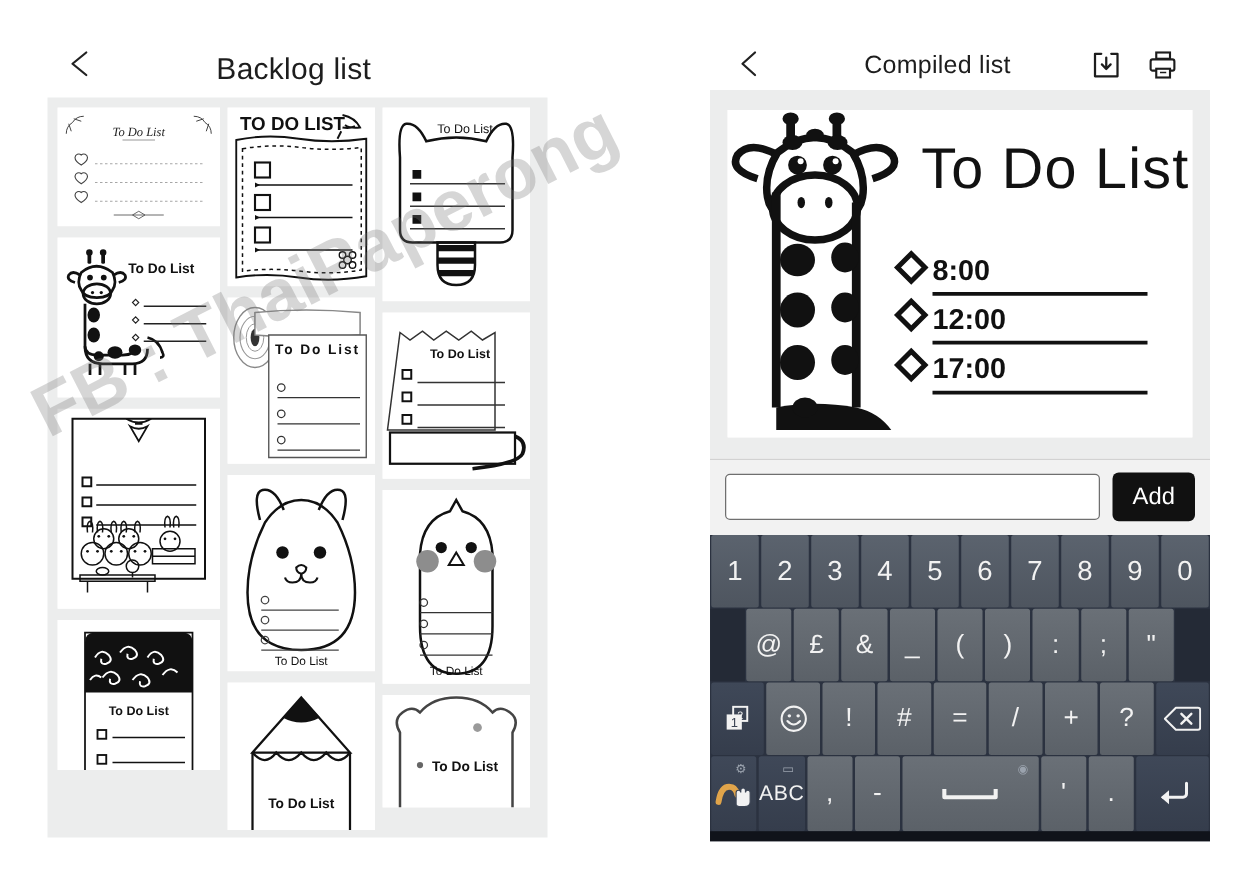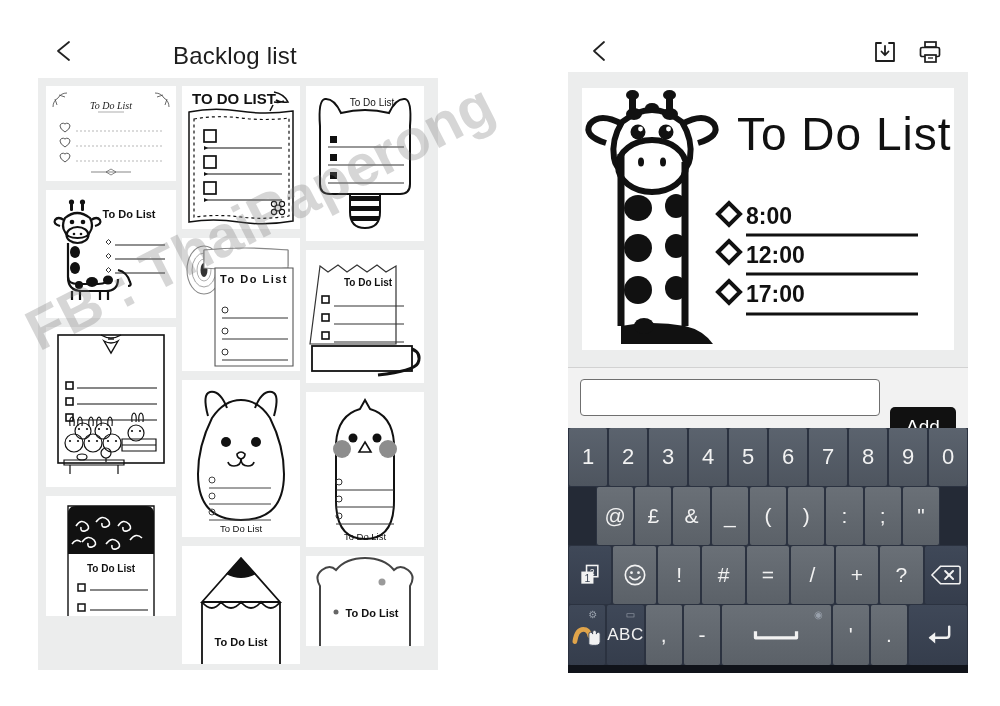--- a/index.html
+++ b/index.html
@@ -55,21 +55,21 @@
     border-top:1px solid #d2d2d2;}
   .todo-input{
     position:absolute;left:12px;top:11px;width:300px;height:37px;
     background:#fff;border:1px solid #6f6f6f;border-radius:4px;
     font-family:"Liberation Sans",sans-serif;font-size:15px;
     padding:0 8px;box-sizing:border-box;outline:none;color:#111;
   }
   .add-btn{
     position:absolute;left:322px;top:10px;width:66px;height:39px;
     background:#111;color:#fff;border:none;border-radius:5px;
-    font-family:"Liberation Sans",sans-serif;font-size:19px;cursor:pointer;margin-top:29px;
+    font-family:"Liberation Sans",sans-serif;font-size:19px;cursor:pointer;
   }
 
   
   .kb{position:absolute;left:568px;top:428px;width:400px;height:245px;background:#2b3240;}
   .kb-row{position:absolute;left:0;width:400px;display:flex;}
   .kb-r1{top:0;height:58px;}
   .kb-r2{top:59px;height:58px;}
   .kb-r3{top:118px;height:58px;}
   .kb-r4{top:177px;height:60px;}
   .key{
@@ -422,20 +422,21 @@
     </div>
   </div>
 
   <div class="right-panel"></div>
 
   <div class="back-chevron2">
     <svg viewBox="0 0 24 26" width="24" height="26">
       <polyline points="16,4 6,13 16,22" fill="none" stroke="#222" stroke-width="1.8" stroke-linecap="round" stroke-linejoin="round"></polyline>
     </svg>
   </div>
+  <div class="lp-title-r">Compiled list</div>
 
   <div class="hdr-icon ic-download">
     <svg viewBox="0 0 26 26" width="26" height="26">
       <path d="M4 4 h5 M17 4 h5 M4 4 v18 h18 V4" fill="none" stroke="#1d1d1d" stroke-width="1.8" stroke-linecap="round" stroke-linejoin="round"></path>
       <path d="M13 7 v9 M9.5 12.5 L13 16.2 L16.5 12.5" fill="none" stroke="#1d1d1d" stroke-width="1.8" stroke-linecap="round" stroke-linejoin="round"></path>
     </svg>
   </div>
   <div class="hdr-icon ic-print">
     <svg viewBox="0 0 26 26" width="26" height="26">
       <rect x="8" y="3" width="11" height="5" fill="none" stroke="#1d1d1d" stroke-width="1.7"></rect>

